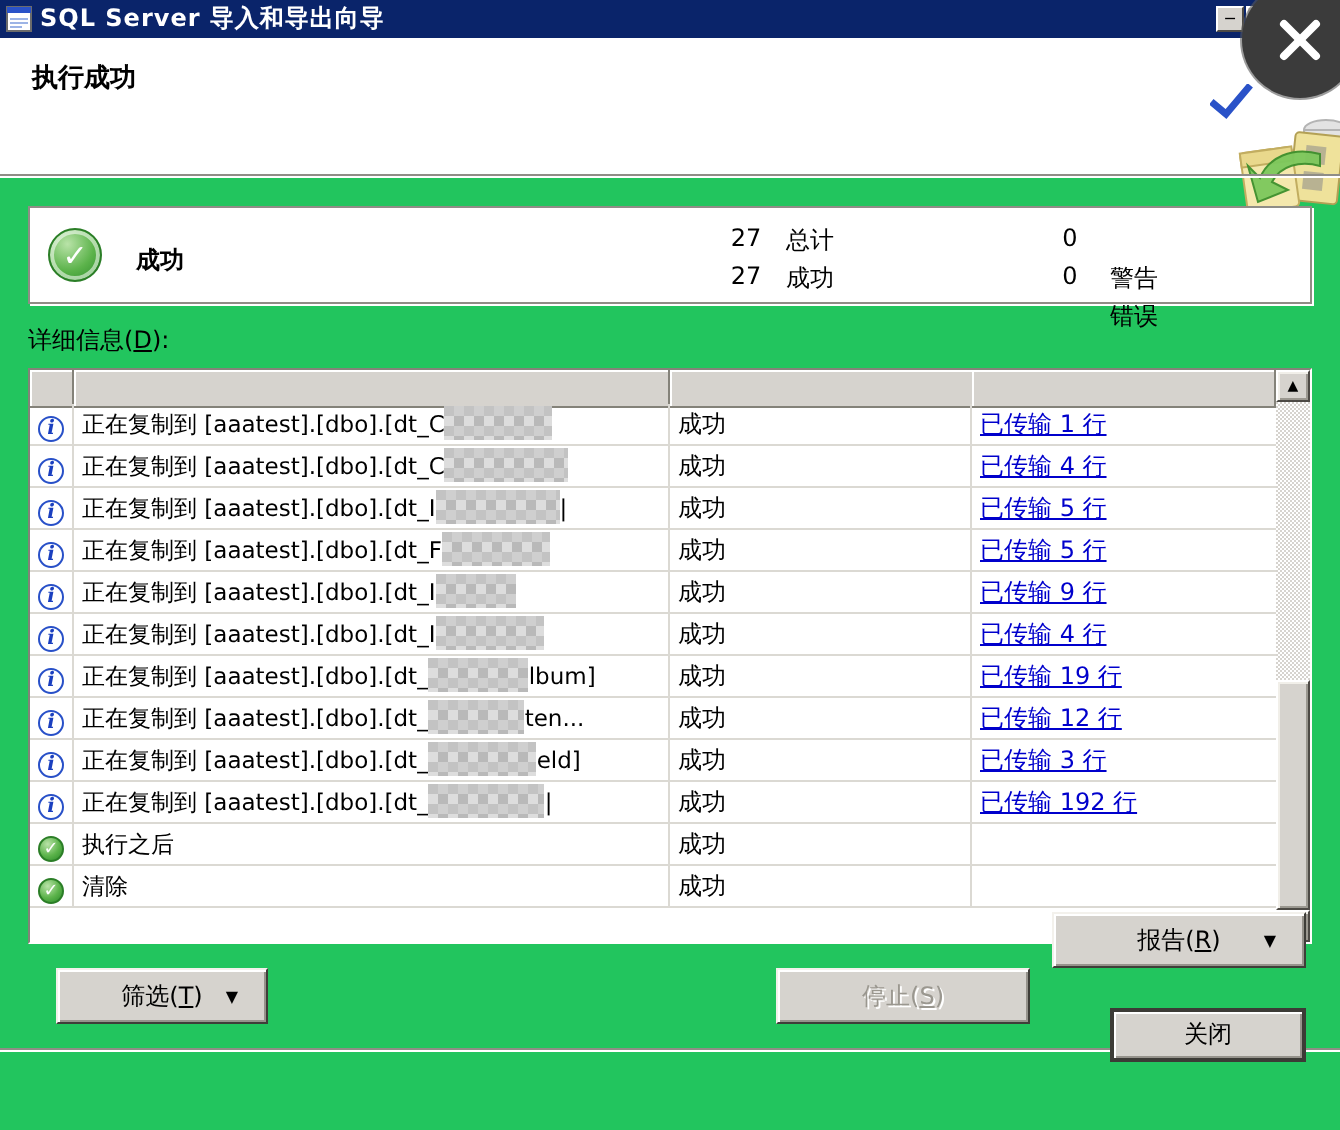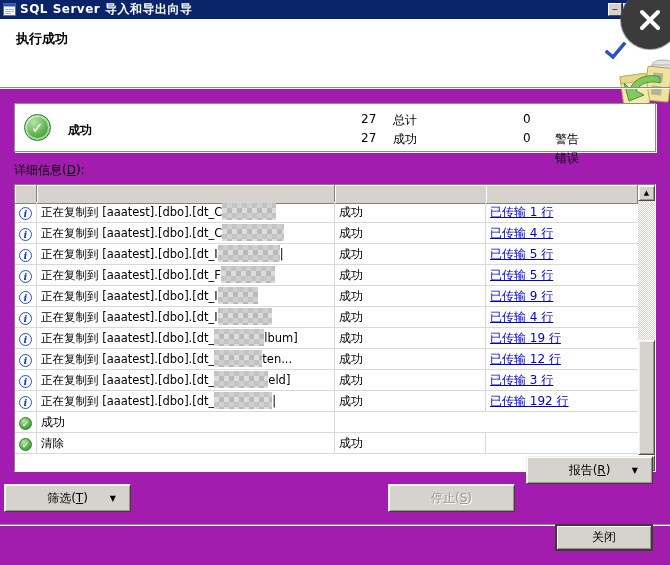--- a/index.html
+++ b/index.html
@@ -1,20 +1,20 @@
 <!DOCTYPE html>
 <html><head>
 <meta charset="utf-8">
 <style>
   * { margin:0; padding:0; box-sizing:border-box; }
   html,body { background:#808080; }
   body { font-family:"DejaVu Sans","Liberation Sans",sans-serif; font-size:12px; color:#000; }
 
   .window{
-    position:relative; width:670px; height:565px; background:#a21caf; overflow:hidden;text-decoration:underline;
+    position:relative; width:670px; height:565px; background:#22c55e; overflow:hidden;text-decoration:underline;
   }
 
   
   .titlebar{
     position:absolute; left:0; top:0; width:670px; height:19px;
     background:#0a246a; display:flex; align-items:center; padding-left:3px;
   }
   .titlebar .app-icon{ width:13px; height:13px; margin-right:4px; flex:none; }
   .titlebar .title{ color:#fff; font-weight:bold; font-size:12px; letter-spacing:0.5px; white-space:nowrap; }
   .tb-btn{
@@ -48,21 +48,21 @@
     border:1px solid #8f8d86; box-shadow:1px 1px 0 #fff;
   }
   .sum-icon{
     position:absolute; left:9px; top:10px; width:27px; height:27px; border-radius:50%;
     background:radial-gradient(circle at 35% 28%, #b9e3a8, #5cb34b 55%, #2f8f2c 95%);
     border:1px solid #2b7e27; color:#fff; font-weight:bold; font-size:15px;
     display:flex; align-items:center; justify-content:center;
     box-shadow:inset 0 0 0 2px rgba(255,255,255,.55);
   }
   .sum-status{ position:absolute; left:53px; top:18px; font-weight:bold; }
-  .sum-val{ position:absolute; width:24px; text-align:left; }
+  .sum-val{ position:absolute; width:24px; text-align:center; }
   .sum-lab{ position:absolute; }
   .v-total{ left:346px; top:8px; }   .l-total{ left:378px; top:8px; }
   .v-success{ left:346px; top:27px;} .l-success{ left:378px; top:27px; }
   .v-errors{ left:508px; top:8px; }  .l-errors{ left:540px; top:8px;margin-top:38px; }
   .v-warn{ left:508px; top:27px; }   .l-warn{ left:540px; top:27px; }
 
   .details-label{ position:absolute; left:14px; top:162px; }
   .akey{ text-decoration:underline; }
 
   
@@ -129,25 +129,25 @@
     box-shadow:inset 1px 1px 0 #f1efe9, inset -1px -1px 0 #9b9890; cursor:pointer;
   }
 
   
   .btn{
     position:absolute; height:28px; background:#d6d3ce;
     border:1px solid; border-color:#f3f1ec #3f3e39 #3f3e39 #f3f1ec;
     box-shadow:inset 1px 1px 0 #fff, inset -1px -1px 0 #96938c;
     display:flex; align-items:center; justify-content:center; cursor:pointer; font-size:12px;
   }
-  .btn-filter{ left:4px; top:484px; width:127px; }
+  .btn-filter{ left:28px; top:484px; width:106px; }
   .btn-stop{ left:388px; top:484px; width:127px; color:#9a978f; text-shadow:1px 1px 0 #fff; cursor:default; }
   .btn-report{ left:526px; top:456px; width:127px; }
   .btn-close{
-    left:555px; top:524px; width:98px; height:27px;
+    left:555px; top:504px; width:98px; height:27px;
     border:2px solid #3c3b36; box-shadow:inset 1px 1px 0 #fff, inset -1px -1px 0 #96938c;
   }
   .drop-arrow{ position:absolute; right:14px; font-size:8px; top:9px; }
   .btn .lbl{ white-space:nowrap; }
 </style>
 </head>
 <body>
 
 <div class="window">
 
@@ -285,20 +285,21 @@
 
       <div class="trow">
         <div class="tcell icon-cell"><span class="info-icon">i</span></div>
         <div class="tcell op-text"><span>正在复制到 [aaatest].[dbo].[dt_</span><span class="mosaic"></span><span>|</span></div>
         <div class="tcell">成功</div>
         <div class="tcell" style="border-right:none"><span class="msg-link">已传输 192 行</span></div>
       </div>
 
       <div class="trow">
         <div class="tcell icon-cell"><span class="ok-icon">✓</span></div>
+        <div class="tcell op-text">执行之后</div>
         <div class="tcell">成功</div>
         <div class="tcell" style="border-right:none"></div>
       </div>
 
       <div class="trow">
         <div class="tcell icon-cell"><span class="ok-icon">✓</span></div>
         <div class="tcell op-text">清除</div>
         <div class="tcell">成功</div>
         <div class="tcell" style="border-right:none"></div>
       </div>

